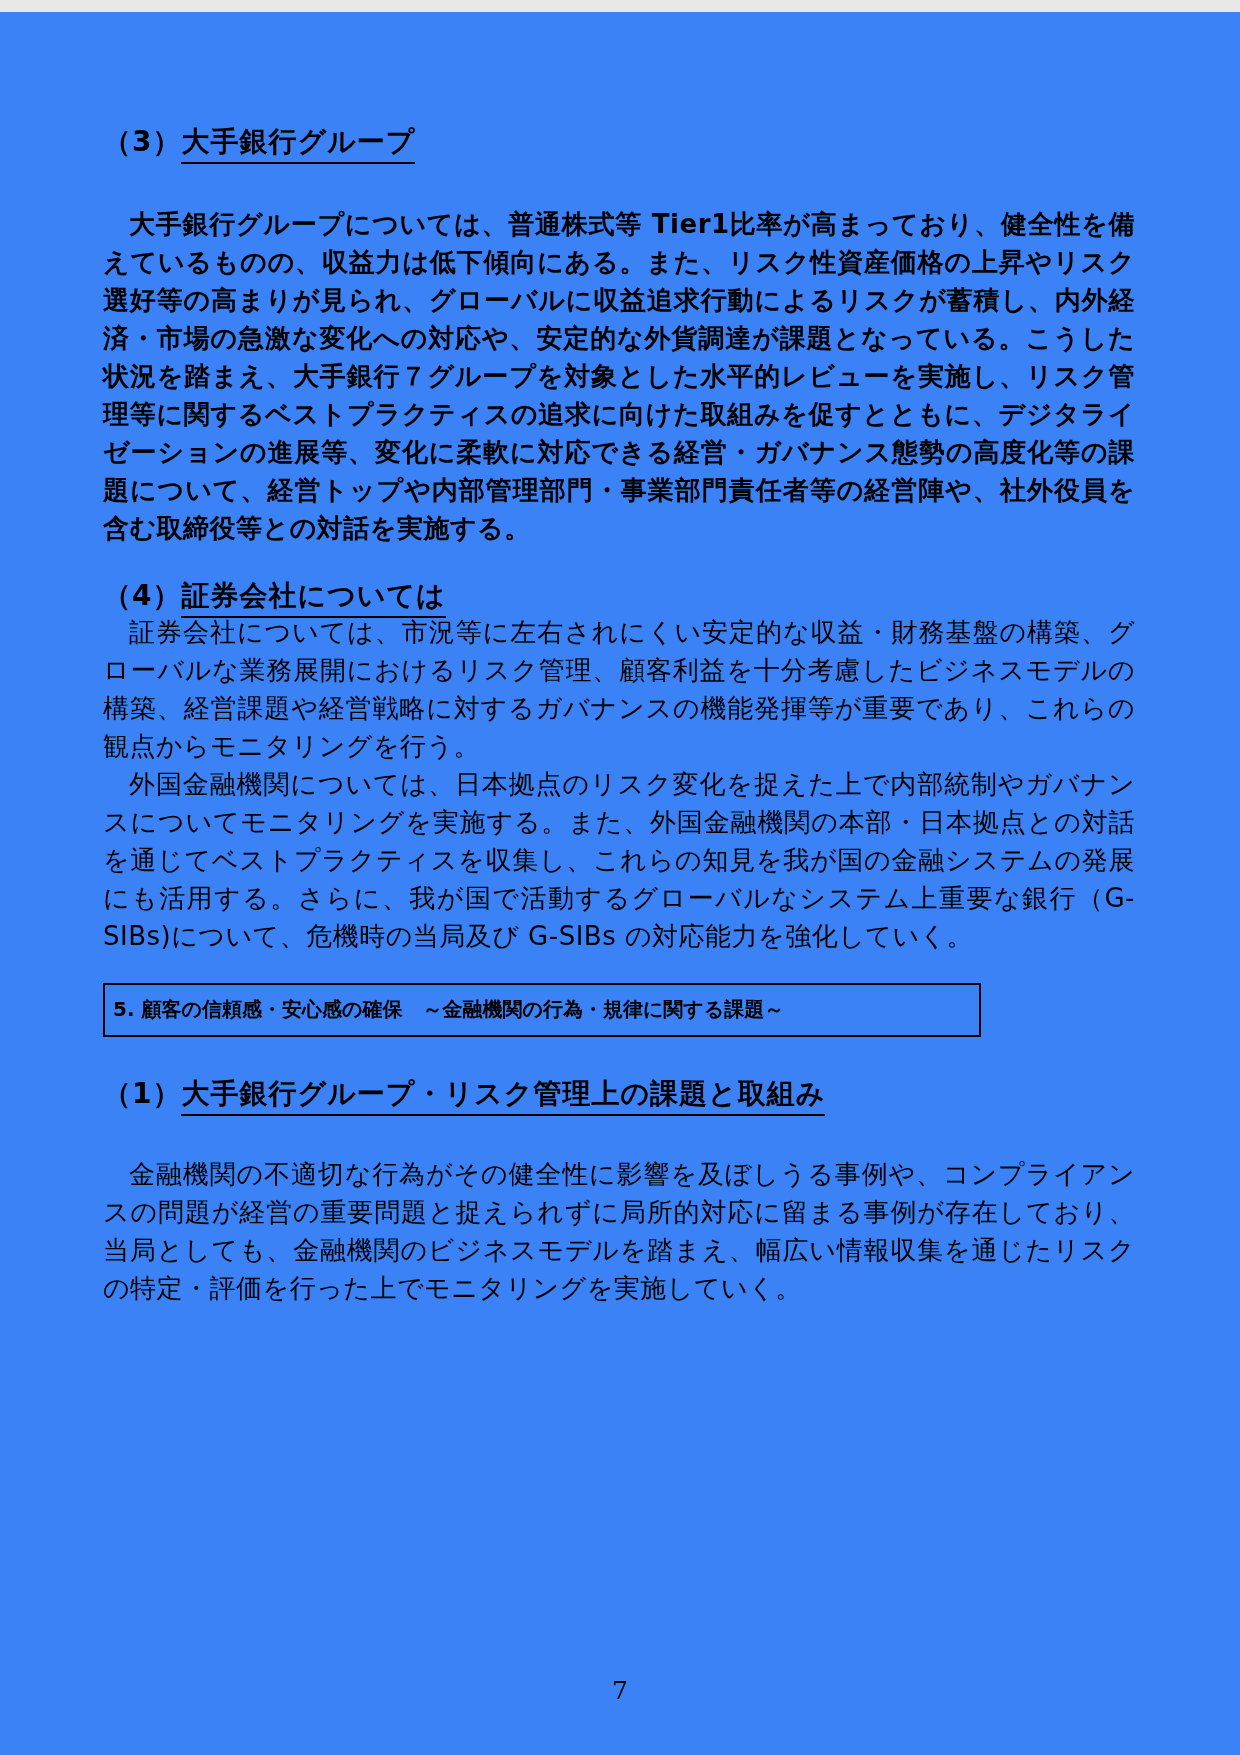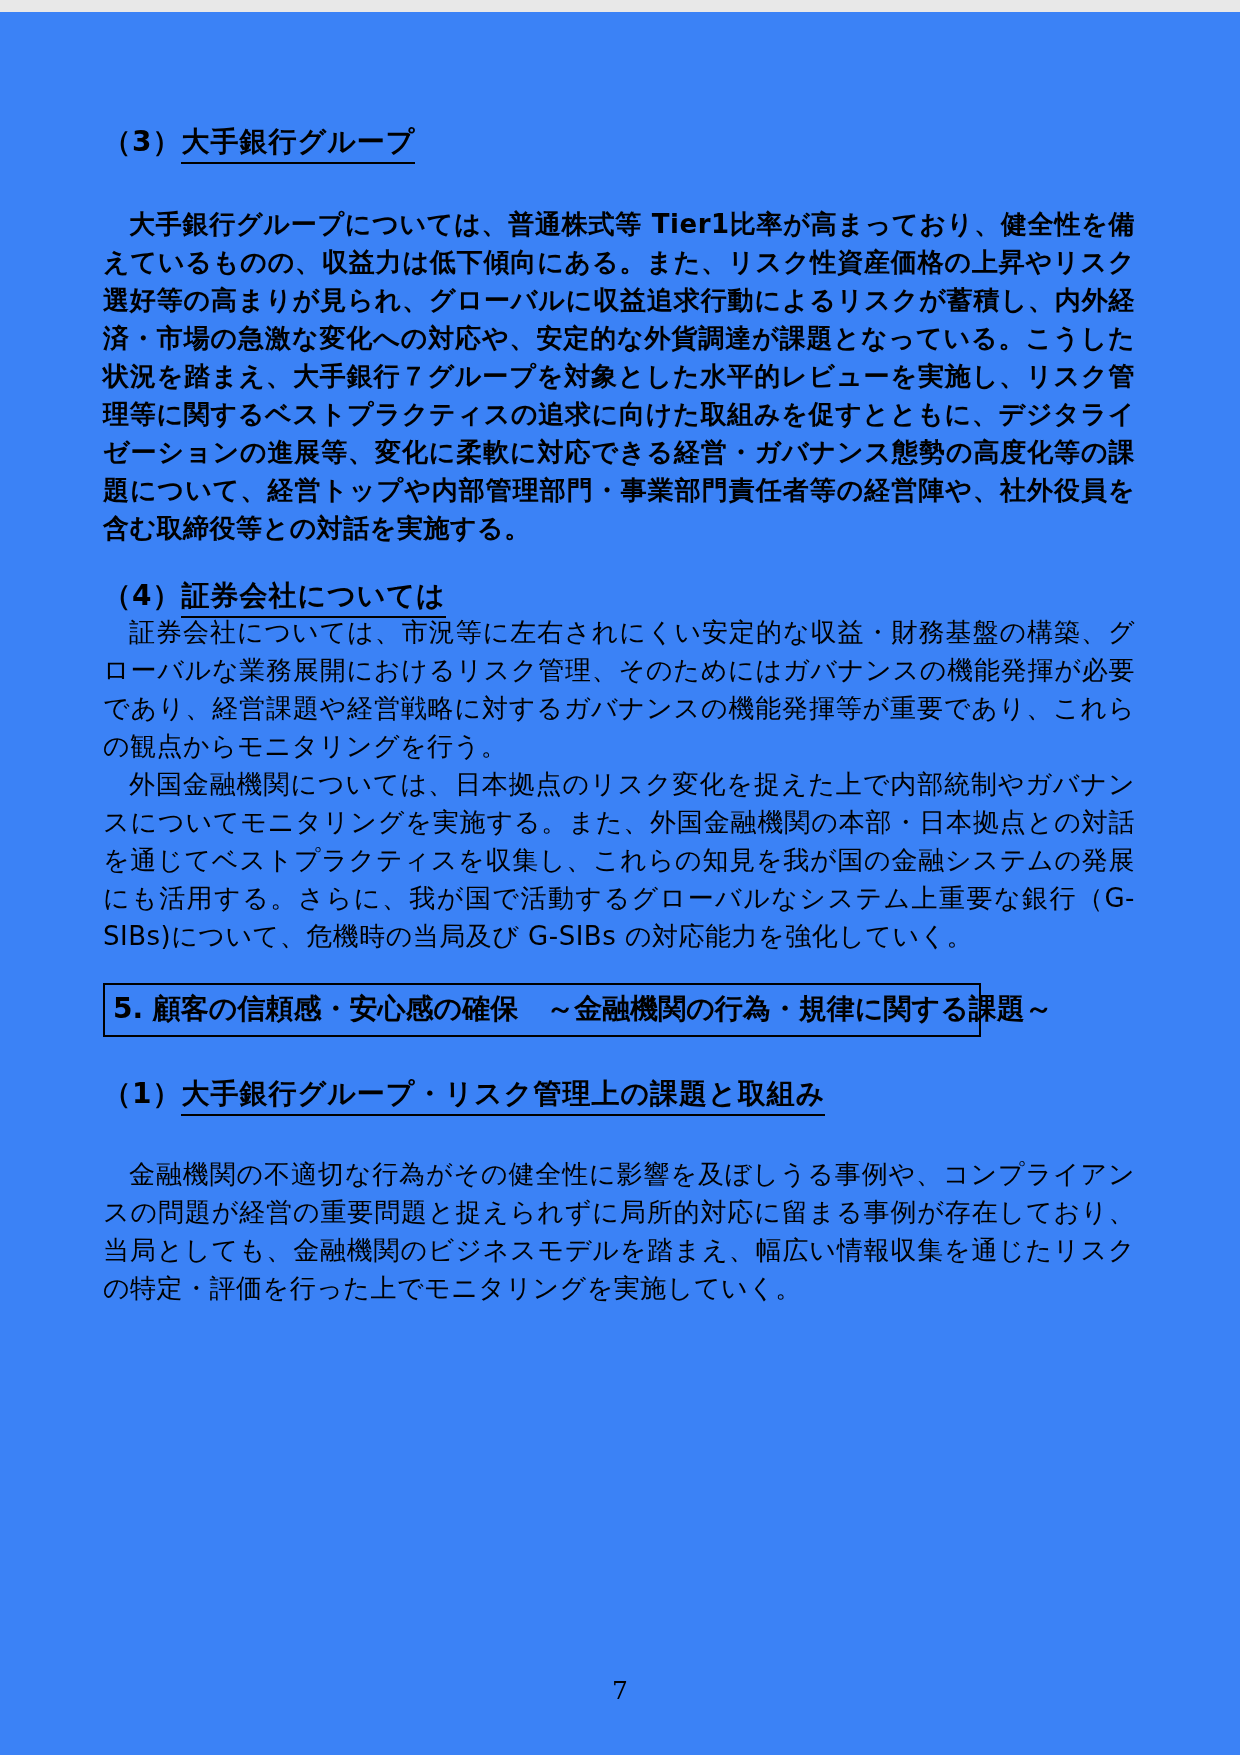--- a/index.html
+++ b/index.html
@@ -45,21 +45,21 @@
   }
   .mt-par-after-heading { margin-top: 46px; font-weight: bold; }
   .mt-h4 { margin-top: 32px; }
   .mt-par2 { margin-top: 52px; }
   .boxed-heading {
     box-sizing: border-box;
     margin: 28px 0 0 0;
     width: 878px;
     border: 2px solid #000000;
     padding: 6px 8px 8px 8px;
-    font-size: 28px;
+    font-size: 20px;
     font-weight: bold;
     line-height: 36px;
     white-space: nowrap;
   }
   .mt-h1 { margin-top: 40px; }
   .mt-par5 { margin-top: 44px; }
   .page-number {
     position: absolute;
     left: 0;
     right: 0;
@@ -75,21 +75,21 @@
 <div class="page">
   <div class="content">
 
     <h2 class="heading"><span>（3）</span><span class="h-title">大手銀行グループ</span></h2>
 
     <p class="body-par mt-par-after-heading">大手銀行グループについては、普通株式等 Tier1比率が高まっており、健全性を備えているものの、収益力は低下傾向にある。また、リスク性資産価格の上昇やリスク選好等の高まりが見られ、グローバルに収益追求行動によるリスクが蓄積し、内外経済・市場の急激な変化への対応や、安定的な外貨調達が課題となっている。こうした状況を踏まえ、大手銀行７グループを対象とした水平的レビューを実施し、リスク管理等に関するベストプラクティスの追求に向けた取組みを促すとともに、デジタライゼーションの進展等、変化に柔軟に対応できる経営・ガバナンス態勢の高度化等の課題について、経営トップや内部管理部門・事業部門責任者等の経営陣や、社外役員を含む取締役等との対話を実施する。</p>
 
     <h2 class="heading mt-h4"><span>（4）</span><span class="h-title">証券会社については</span></h2>
 
 
-    <p class="body-par">証券会社については、市況等に左右されにくい安定的な収益・財務基盤の構築、グローバルな業務展開におけるリスク管理、そのためにはガバナンスの機能発揮が必要であり、経営課題や経営戦略に対するガバナンスの機能発揮等が重要であり、これらの観点からモニタリングを行う。</p>
+    <p class="body-par">証券会社については、市況等に左右されにくい安定的な収益・財務基盤の構築、グローバルな業務展開におけるリスク管理、顧客利益を十分考慮したビジネスモデルの構築、経営課題や経営戦略に対するガバナンスの機能発揮等が重要であり、これらの観点からモニタリングを行う。</p>
 
     <p class="body-par">外国金融機関については、日本拠点のリスク変化を捉えた上で内部統制やガバナンスについてモニタリングを実施する。また、外国金融機関の本部・日本拠点との対話を通じてベストプラクティスを収集し、これらの知見を我が国の金融システムの発展にも活用する。さらに、我が国で活動するグローバルなシステム上重要な銀行（G-SIBs)について、危機時の当局及び G-SIBs の対応能力を強化していく。</p>
 
     <div class="boxed-heading">5. 顧客の信頼感・安心感の確保　～金融機関の行為・規律に関する課題～</div>
 
     <h2 class="heading mt-h1"><span>（1）</span><span class="h-title">大手銀行グループ・リスク管理上の課題と取組み</span></h2>
 
     <p class="body-par mt-par5">金融機関の不適切な行為がその健全性に影響を及ぼしうる事例や、コンプライアンスの問題が経営の重要問題と捉えられずに局所的対応に留まる事例が存在しており、当局としても、金融機関のビジネスモデルを踏まえ、幅広い情報収集を通じたリスクの特定・評価を行った上でモニタリングを実施していく。</p>
 
   </div>

